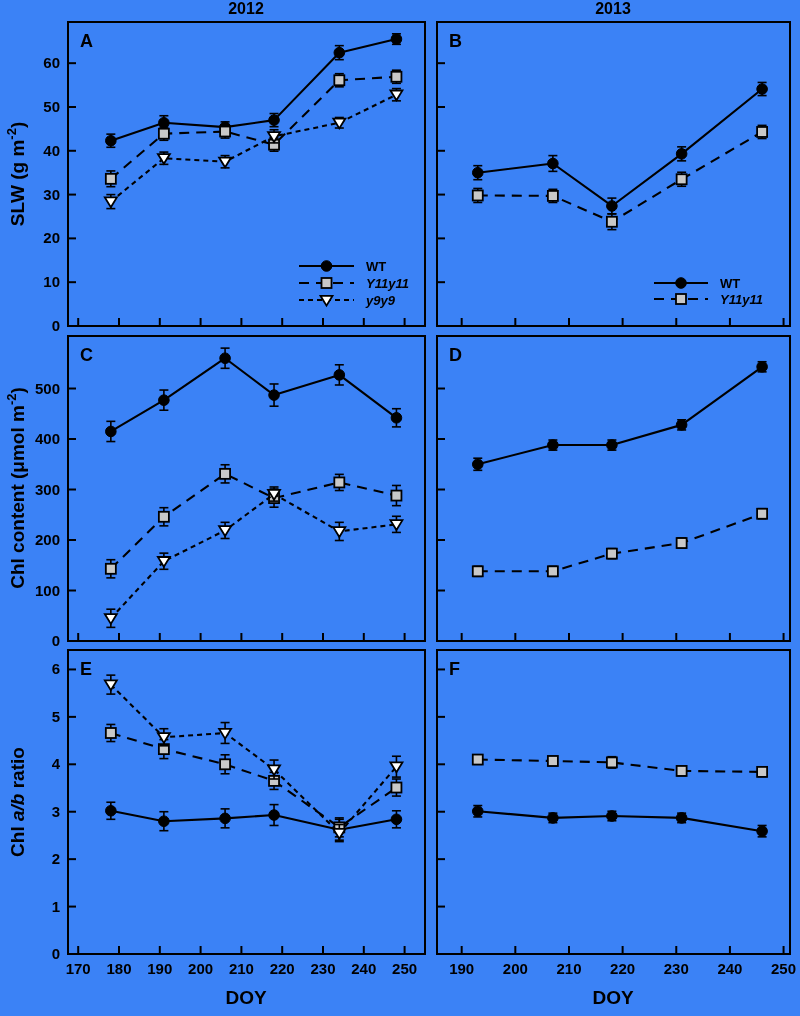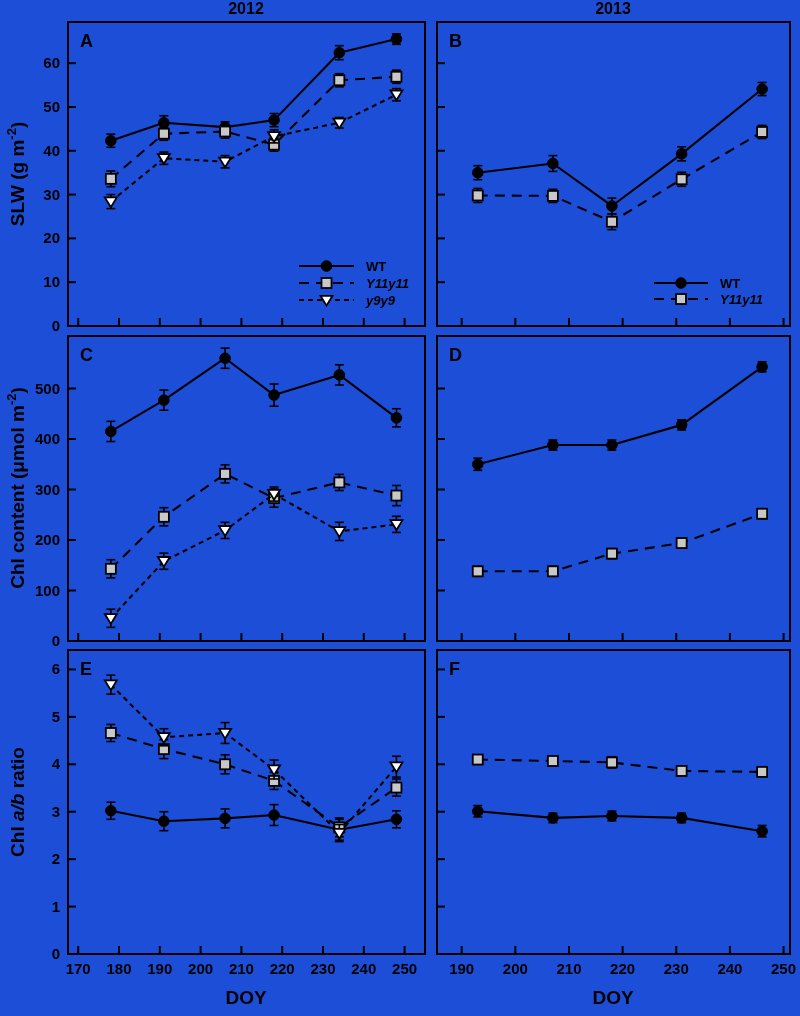--- a/index.html
+++ b/index.html
@@ -1,16 +1,16 @@
 <!DOCTYPE html>
 <html><head>
 <meta charset="utf-8">
 <style>
   html,body{margin:0;padding:0;background:#ffffff;}
-  #figure-root{position:relative;width:800px;height:1016px;background:#1d4ed8;overflow:hidden;}
+  #figure-root{position:relative;width:800px;height:1016px;background:#3b82f6;overflow:hidden;}
   svg text{font-family:"Liberation Sans","DejaVu Sans",sans-serif;font-weight:bold;fill:#000000;}
   .figure-title{font-size:16px;}
   .axis-title{font-size:19px;}
   .panel-letter{font-size:18px;}
   .tick-label{font-size:15px;}
   .legend-label{font-size:13px;}
   .sup{font-size:13px;}
   .it{font-style:italic;}
 </style>
 </head>

